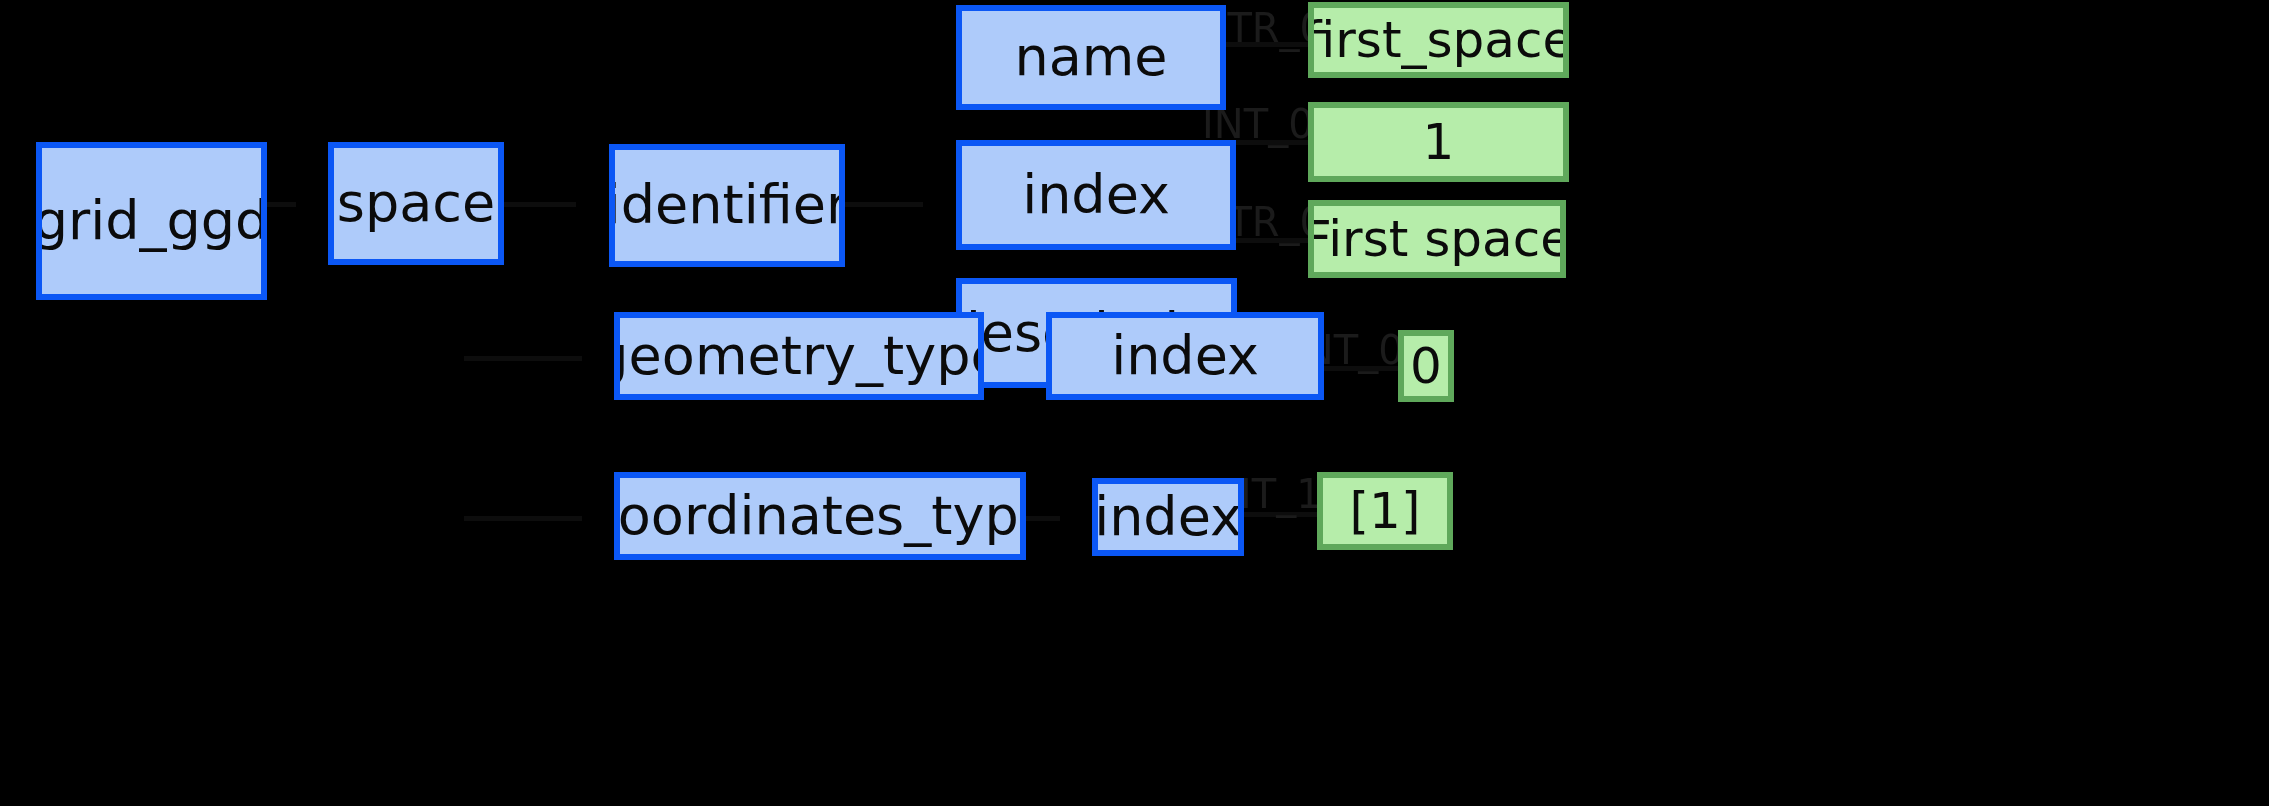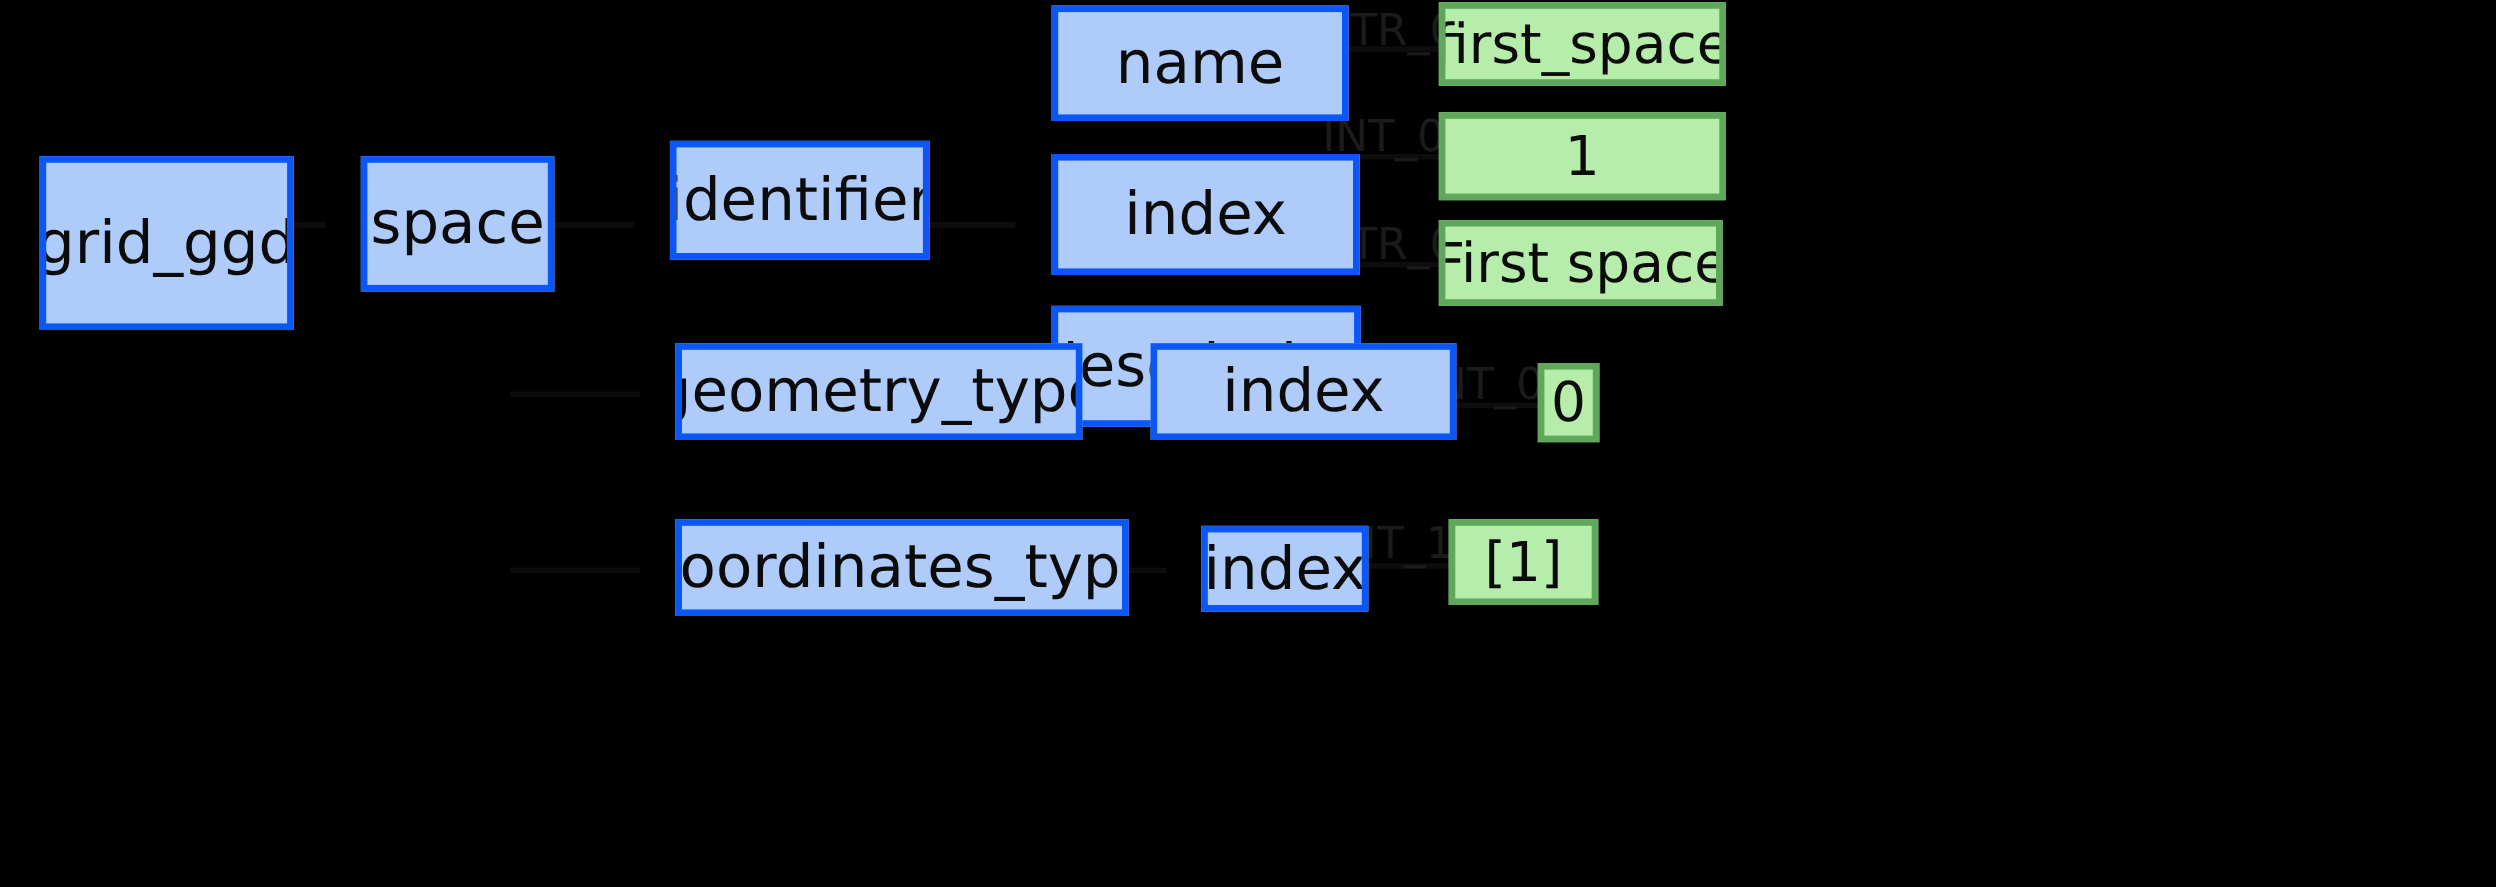--- a/index.html
+++ b/index.html
@@ -83,21 +83,21 @@
   <div id="edge-label-layer">
       <div class="edge-label" style="left: 1202px; top: 8px;">STR_0D</div>
       <div class="edge-label" style="left: 1202px; top: 104px;">INT_0D</div>
       <div class="edge-label" style="left: 1202px; top: 202px;">STR_0D</div>
       <div class="edge-label" style="left: 1292px; top: 330px;">INT_0D</div>
       <div class="edge-label" style="left: 1210px; top: 474px;">INT_1D</div>
     </div>
   <div id="node-layer">
       <div class="node node-struct" style="left: 0px; top: 142px; width: 231px; height: 158px;">grid_ggd</div>
       <div class="node node-struct" style="left: 292px; top: 142px; width: 176px; height: 123px;">space</div>
-      <div class="node node-struct" style="left: 573px; top: 128px; width: 236px; height: 108px;">identifier</div>
+      <div class="node node-struct" style="left: 573px; top: 144px; width: 236px; height: 123px;">identifier</div>
       <div class="node node-struct" style="left: 920px; top: 5px; width: 270px; height: 105px;">name</div>
       <div class="node node-struct" style="left: 920px; top: 140px; width: 280px; height: 110px;">index</div>
       <div class="node node-struct" style="left: 920px; top: 278px; width: 281px; height: 110px;">description</div>
       <div class="node node-struct" style="left: 578px; top: 312px; width: 370px; height: 88px;">geometry_type</div>
       <div class="node node-struct" style="left: 1010px; top: 312px; width: 278px; height: 88px;">index</div>
       <div class="node node-struct" style="left: 578px; top: 472px; width: 412px; height: 88px;">coordinates_type</div>
       <div class="node node-struct" style="left: 1056px; top: 478px; width: 152px; height: 78px;">index</div>
       <div class="node node-value" style="left: 1308px; top: 2px; width: 261px; height: 76px;">"first_space"</div>
       <div class="node node-value" style="left: 1308px; top: 102px; width: 261px; height: 80px;">1</div>
       <div class="node node-value" style="left: 1308px; top: 200px; width: 258px; height: 78px;">"First space"</div>

